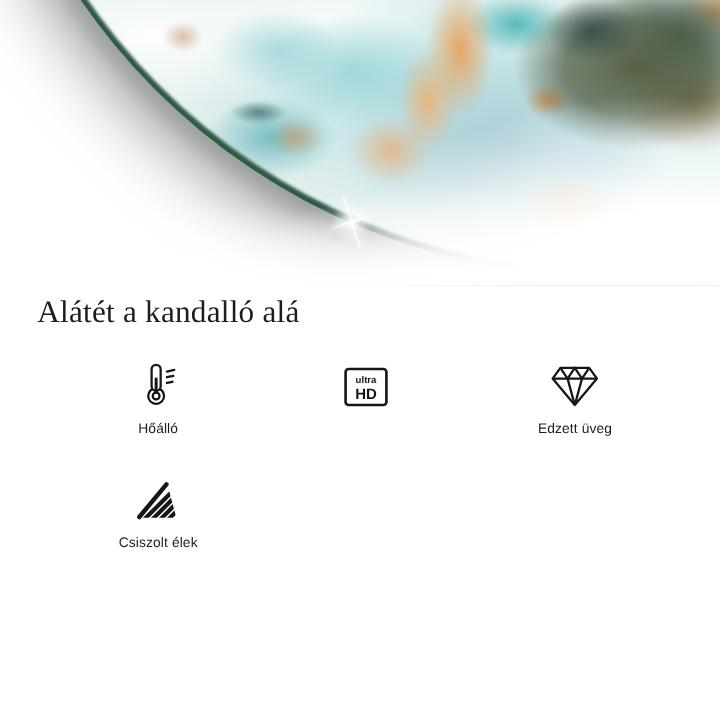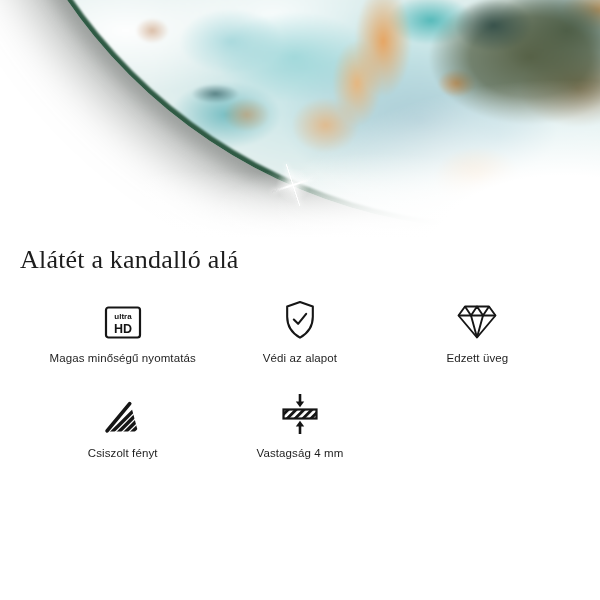--- a/index.html
+++ b/index.html
@@ -62,21 +62,21 @@
   }
   .sparkle::before, .sparkle::after {
     content: ""; position: absolute; background:
       linear-gradient(90deg, rgba(255,255,255,0) 0%, #fff 35%, #fff 65%, rgba(255,255,255,0) 100%);
     box-shadow: 0 0 5px rgba(255,255,255,0.95);
   }
   .sparkle::before { left: 0; top: 21px; width: 44px; height: 2px; transform: rotate(-18deg); }
   .sparkle::after  { left: 21px; top: 0; width: 2px; height: 44px; transform: rotate(-18deg); }
 
   
-  .content { padding: 0 20px; }
+  .content { padding: 0 20px; margin-left: 11px; }
   .title {
     margin: 4px 0 0 0;
     font-family: "Liberation Serif", "DejaVu Serif", serif;
     font-weight: 400; font-size: 26px; line-height: 35px;
     color: #1c1c1c; letter-spacing: 0.2px;
   }
   .desc {
     margin-top: 8px; width: 515px;
     font-size: 13px; line-height: 24px; letter-spacing: -0.3px;
     color: #3c3c3c;
@@ -103,41 +103,45 @@
   <div class="hero-fade"></div>
 </div>
 
 <div class="content">
   <h1 class="title">
     <span>Alátét a kandalló alá</span><br>
   </h1>
 
   <div class="features">
 
+    <div class="feature">
+      <div class="icon-box">
+        <svg width="34" height="41" viewBox="0 0 36 40" fill="none" stroke="#161616" stroke-width="2" stroke-linecap="round">
+          <circle cx="16" cy="30" r="7"></circle>
+          <rect x="12" y="2.5" width="8" height="23" rx="4" fill="#ffffff"></rect>
+          <line x1="16" y1="15" x2="16" y2="27" stroke-width="2.6"></line>
+          <circle cx="16" cy="30" r="3" stroke-width="2"></circle>
+          <line x1="25.5" y1="8.5" x2="32" y2="7"></line>
+          <line x1="25.5" y1="13.5" x2="31.2" y2="12.3"></line>
+          <line x1="25.5" y1="18.5" x2="30.4" y2="17.5"></line>
+        </svg>
+      </div>
+      <span class="feature-label">Hőálló</span>
+    </div>
 
     <div class="feature">
       <div class="icon-box">
         <svg width="40" height="37" viewBox="0 0 40 36">
           <rect x="3" y="3" width="34" height="30" rx="2.5" fill="none" stroke="#161616" stroke-width="2.2"></rect>
           <text x="20" y="14.5" text-anchor="middle" font-family="Liberation Sans, sans-serif" font-size="8" font-weight="700" fill="#141414">ultra</text>
           <text x="20" y="28" text-anchor="middle" font-family="Liberation Sans, sans-serif" font-size="12.5" font-weight="700" fill="#141414">HD</text>
         </svg>
       </div>
-      <span class="feature-label">Magas minőségű nyomtatás</span>
     </div>
 
-    <div class="feature">
-      <div class="icon-box">
-        <svg width="38" height="42" viewBox="0 0 40 44" fill="none" stroke="#161616" stroke-width="2.2" stroke-linejoin="round" stroke-linecap="round">
-          <path d="M20 3 L33.5 7.8 V18.5 C33.5 28.5 28 36 20 40.5 C12 36 6.5 28.5 6.5 18.5 V7.8 Z"></path>
-          <polyline points="13.5 21.5 18 26 26.5 15.5"></polyline>
-        </svg>
-      </div>
-      <span class="feature-label">Védi az alapot</span>
-    </div>
 
     <div class="feature">
       <div class="icon-box">
         <svg width="44" height="38" viewBox="0 0 44 38" fill="none" stroke="#161616" stroke-width="1.9" stroke-linejoin="round">
           <path d="M10 3.5 H34 L40.5 12.5 L22 34.5 L3.5 12.5 Z"></path>
           <path d="M3.5 12.5 H40.5"></path>
           <path d="M10 3.5 L16 12.5 L22 3.5 L28 12.5 L34 3.5"></path>
           <path d="M16 12.5 L22 34.5 M28 12.5 L22 34.5"></path>
         </svg>
       </div>
@@ -154,36 +158,18 @@
           </defs>
           <line x1="3" y1="31" x2="25" y2="4.5" stroke="#161616" stroke-width="3.6" stroke-linecap="round"></line>
           <g clip-path="url(#triClip)" stroke="#161616" stroke-width="3.4">
             <line x1="4" y1="36" x2="36" y2="4"></line>
             <line x1="10.5" y1="36" x2="36" y2="10.5"></line>
             <line x1="17" y1="36" x2="36" y2="17"></line>
             <line x1="23.5" y1="36" x2="36" y2="23.5"></line>
           </g>
         </svg>
       </div>
-      <span class="feature-label">Csiszolt fényt</span>
+      <span class="feature-label">Csiszolt élek</span>
     </div>
 
-    <div class="feature">
-      <div class="icon-box">
-        <svg width="40" height="44" viewBox="0 0 40 44">
-          <defs>
-            <pattern id="hatchP" width="5.6" height="5.6" patternUnits="userSpaceOnUse" patternTransform="rotate(45)">
-              <rect width="5.6" height="5.6" fill="#ffffff"></rect>
-              <rect width="2.9" height="5.6" fill="#141414"></rect>
-            </pattern>
-          </defs>
-          <line x1="20" y1="2" x2="20" y2="10.5" stroke="#141414" stroke-width="2.6"></line>
-          <polygon points="15.8,9.5 24.2,9.5 20,15.2" fill="#141414"></polygon>
-          <rect x="3.5" y="17.5" width="33" height="9" fill="url(#hatchP)" stroke="#141414" stroke-width="2.2"></rect>
-          <line x1="20" y1="42" x2="20" y2="33.5" stroke="#141414" stroke-width="2.6"></line>
-          <polygon points="15.8,34.5 24.2,34.5 20,28.8" fill="#141414"></polygon>
-        </svg>
-      </div>
-      <span class="feature-label">Vastagság 4 mm</span>
-    </div>
 
   </div>
 </div>
 
 </body></html>

